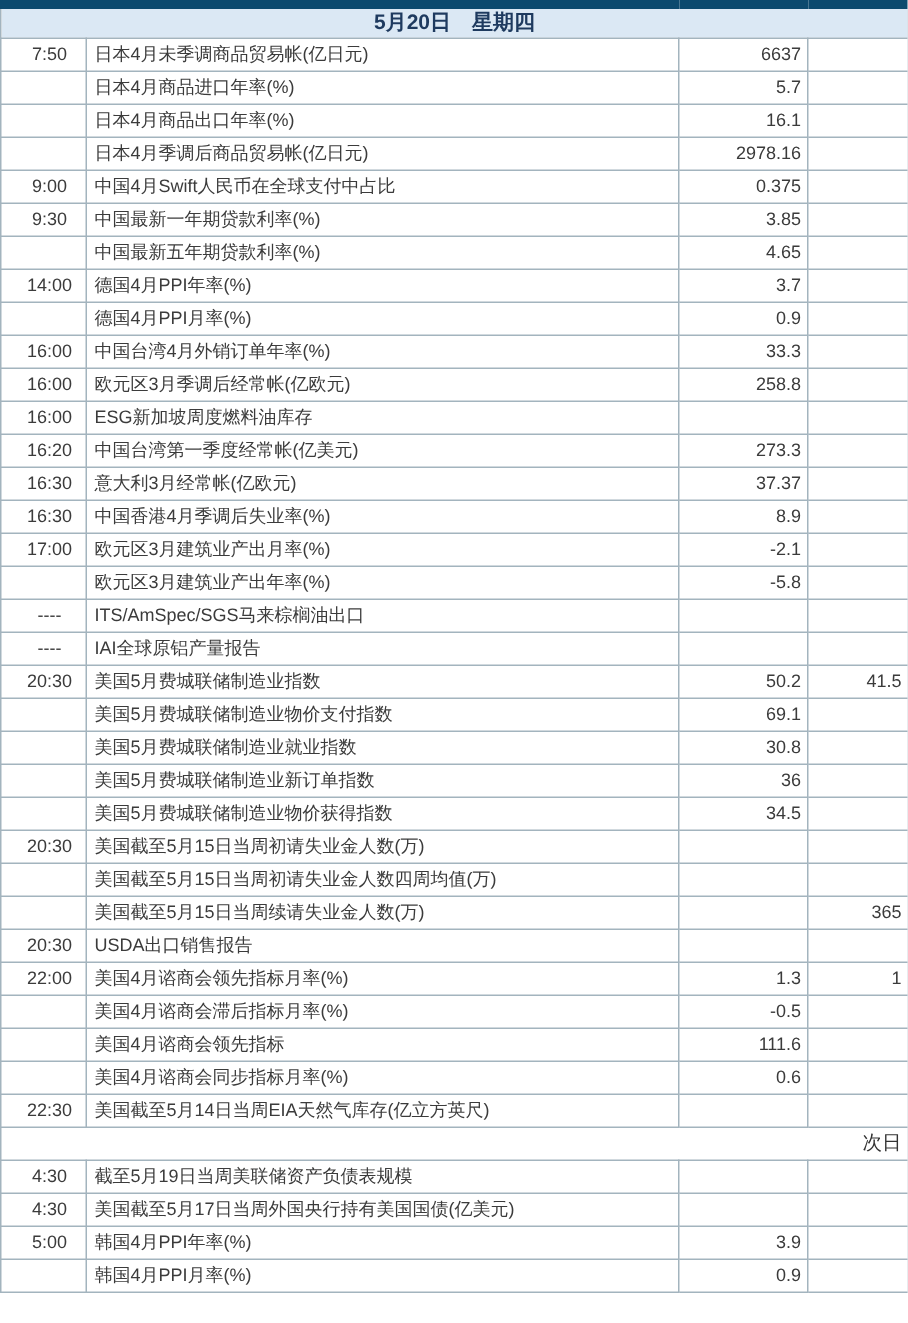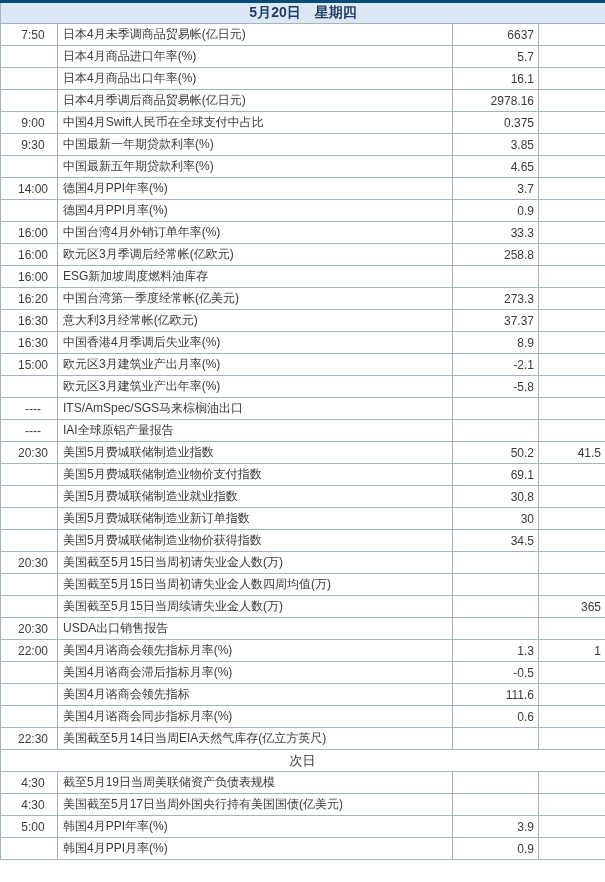--- a/index.html
+++ b/index.html
@@ -24,26 +24,26 @@
     overflow: hidden;
     white-space: nowrap;
     vertical-align: middle;
   }
   td.date-header {
     background: #DBE8F4;
     color: #1E3A5F;
     font-weight: bold;
     font-size: 14px;
     text-align: center;
-    border-top: 3px solid #0c4a6e;
+    border-top: 6px solid #0c4a6e;
   }
   td.section {
     font-size: 13px;
     color: #333333;
-    text-align: center;
+    text-align: right;
     padding-left: 3px;
     font-weight: normal;
   }
   td.time   { text-align: center; padding-left: 12px; }
   td.event  { text-align: left; padding-left: 5px; }
   td.value,
   td.value2 { text-align: right; }
   tr.bold td.time,
   tr.bold td.event { font-weight: normal; }
 </style>
@@ -145,21 +145,21 @@
         <td class="value">37.37</td>
         <td class="value2"></td>
       </tr>
       <tr>
         <td class="time">16:30</td>
         <td class="event">中国香港4月季调后失业率(%)</td>
         <td class="value">8.9</td>
         <td class="value2"></td>
       </tr>
       <tr>
-        <td class="time">15:00</td>
+        <td class="time">17:00</td>
         <td class="event">欧元区3月建筑业产出月率(%)</td>
         <td class="value">-2.1</td>
         <td class="value2"></td>
       </tr>
       <tr>
         <td class="time"></td>
         <td class="event">欧元区3月建筑业产出年率(%)</td>
         <td class="value">-5.8</td>
         <td class="value2"></td>
       </tr>
@@ -189,21 +189,21 @@
       </tr>
       <tr>
         <td class="time"></td>
         <td class="event">美国5月费城联储制造业就业指数</td>
         <td class="value">30.8</td>
         <td class="value2"></td>
       </tr>
       <tr>
         <td class="time"></td>
         <td class="event">美国5月费城联储制造业新订单指数</td>
-        <td class="value">30</td>
+        <td class="value">36</td>
         <td class="value2"></td>
       </tr>
       <tr>
         <td class="time"></td>
         <td class="event">美国5月费城联储制造业物价获得指数</td>
         <td class="value">34.5</td>
         <td class="value2"></td>
       </tr>
       <tr class="bold">
         <td class="time">20:30</td>

